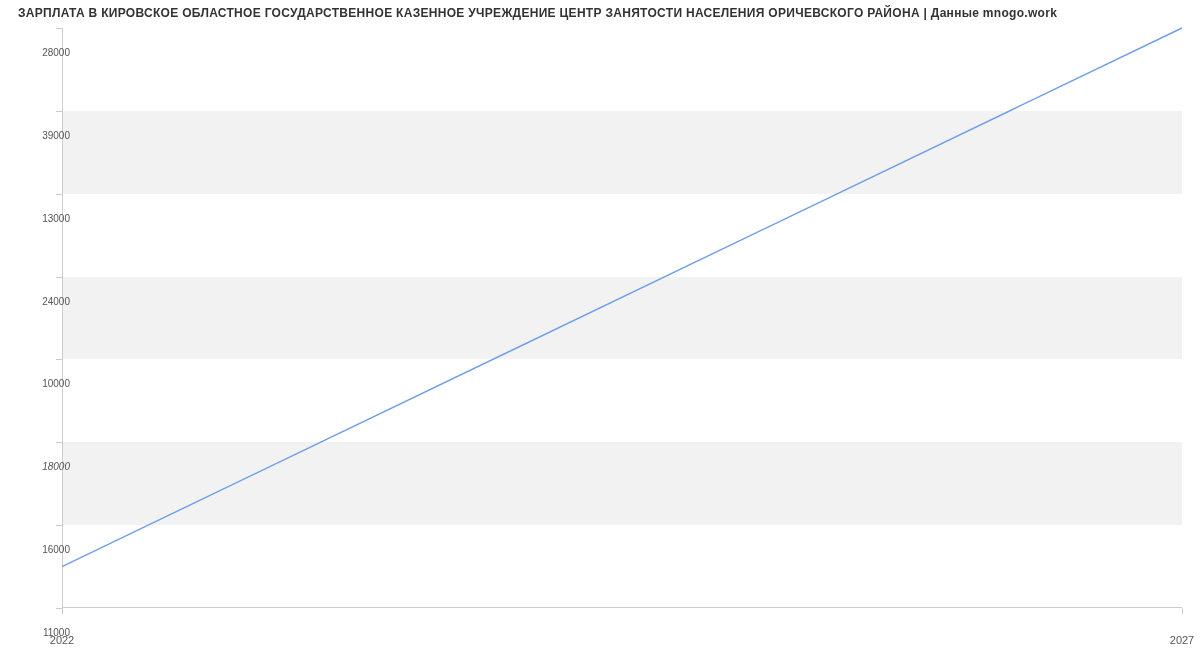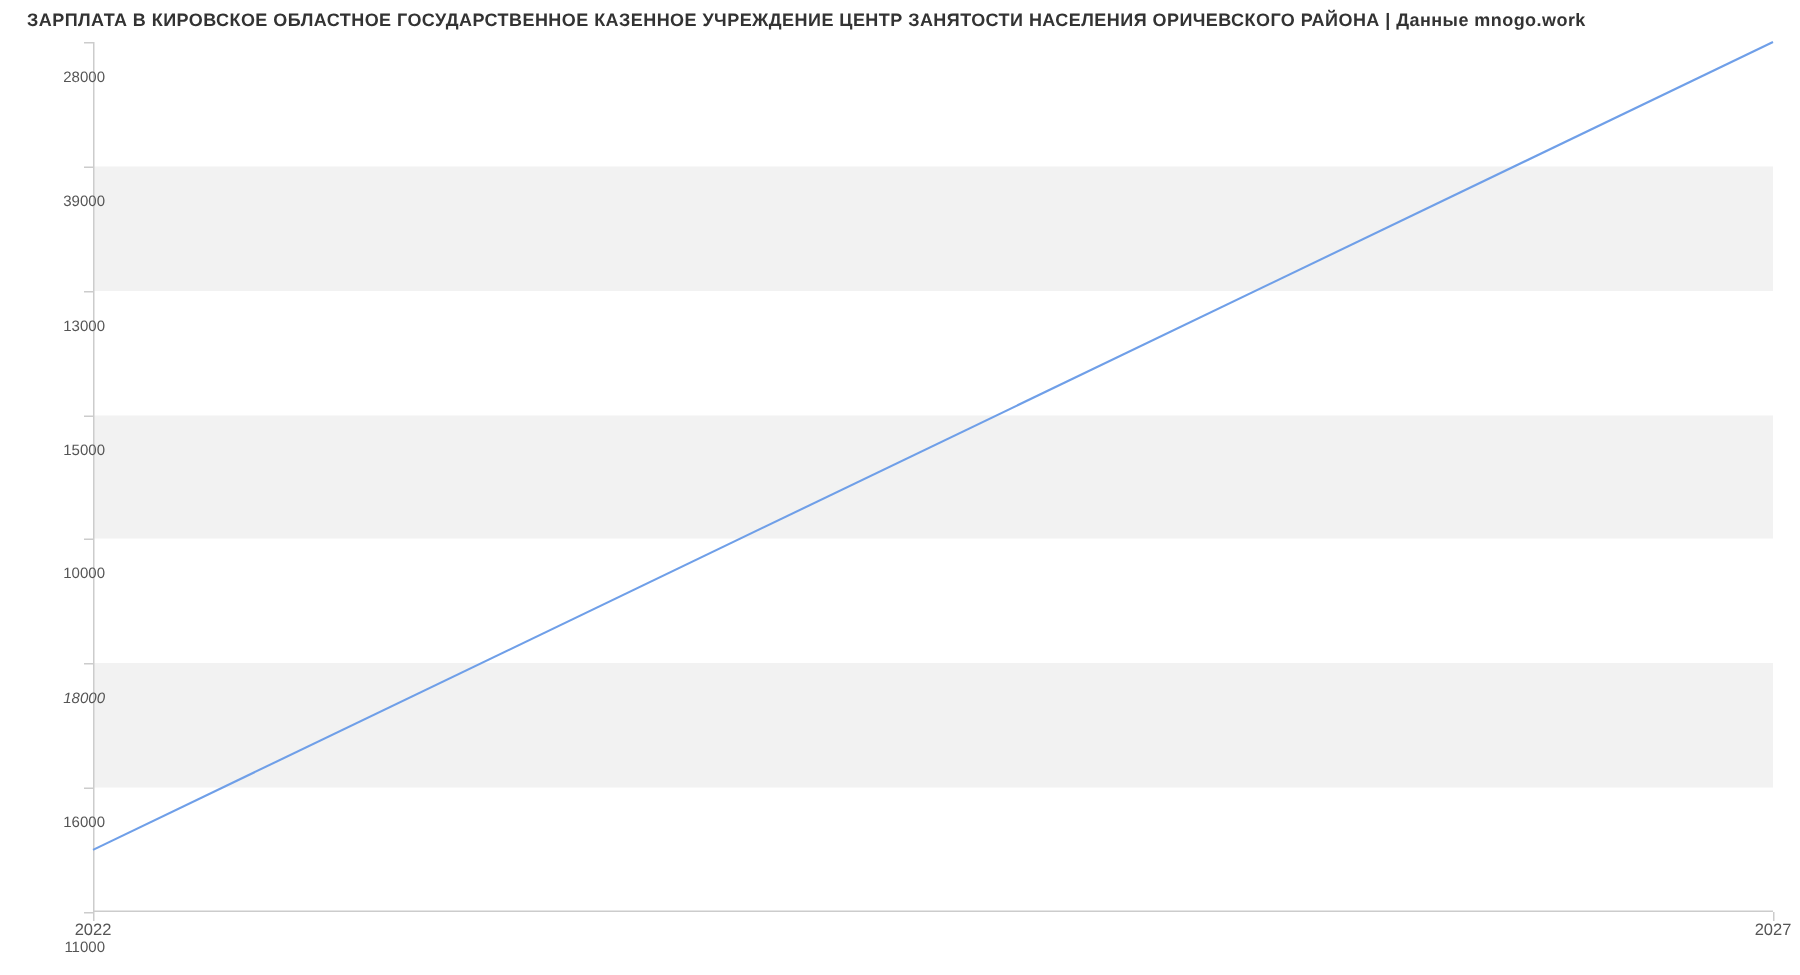--- a/index.html
+++ b/index.html
@@ -78,21 +78,21 @@
       right: 1130px;
       font-size: 10px;
       color: #555555;
       text-align: right;
       transform: translateY(-50%);
       width: 50px;
       margin-top: 24px;
     }
     .x-label {
       position: absolute;
-      top: 614px;
+      top: 634px;
       font-size: 11px;
       color: #555555;
       text-align: center;
       transform: translateX(-50%);
     }
     .data-line {
       position: absolute;
       top: 0;
       left: 0;
       width: 100%;
@@ -124,19 +124,19 @@
       <div class="tick-y" style="top: 165.714px;"></div>
       <div class="tick-y" style="top: 82.8571px;"></div>
       <div class="tick-y" style="top: 0px;"></div>
       <div class="tick-x" style="left: 0px;"></div>
       <div class="tick-x" style="left: 1120px;"></div>
     </div>
 <div class="y-label" style="top: 608px;">11000</div>
     <div class="y-label" style="top: 525.143px;">16000</div>
     <div class="y-label" style="top: 442.286px; font-style: italic;">18000</div>
     <div class="y-label" style="top: 359.429px;">10000</div>
-    <div class="y-label" style="top: 276.571px;">15000</div>
+    <div class="y-label" style="top: 276.571px;">24000</div>
     <div class="y-label" style="top: 193.714px;">13000</div>
     <div class="y-label" style="top: 110.857px;">39000</div>
     <div class="y-label" style="top: 28px;">28000</div>
     <div class="x-label" style="left: 62px;">2022</div>
     <div class="x-label" style="left: 1182px;">2027</div>
   </div>
 
 </body></html>

